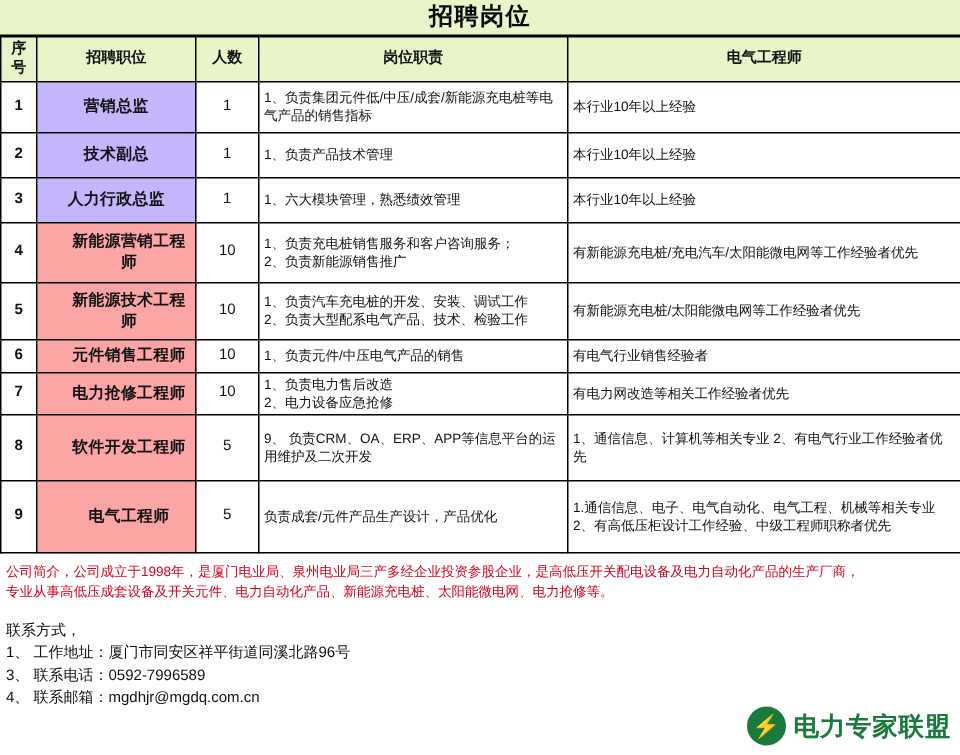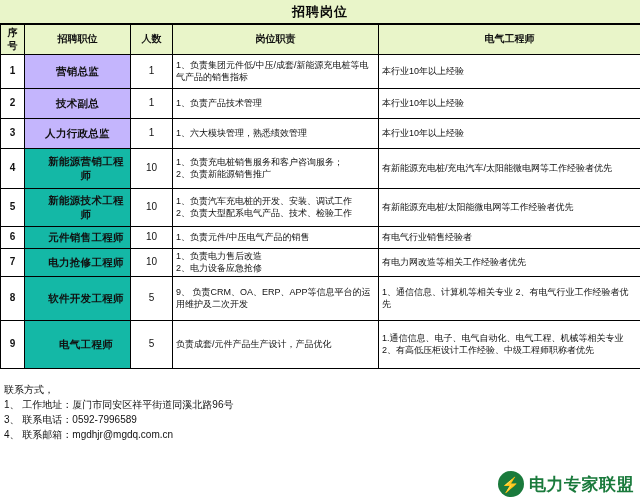--- a/index.html
+++ b/index.html
@@ -19,21 +19,21 @@
   
   .title-bar {
     width: 640px;
     height: 24px;
     background: #e9f5c9;
     border-bottom: 1px solid #000;
     display: flex;
     align-items: center;
     justify-content: center;
     color: #0a0a0a;
-    font-size: 13px;
+    font-size: 16px;
     font-weight: bold;
     letter-spacing: 1px;
   }
   
   table.jobs {
     border-collapse: collapse;
     width: 640px;
     table-layout: fixed;
     font-size: 9px;
     color: #111;
@@ -69,21 +69,21 @@
     letter-spacing: 0.3px;
   }
   td.num {
     text-align: center;
     font-size: 10px;
   }
   td.duty, td.req {
     text-align: left;
     font-size: 9px;
   }
-  tr.row-blue td.pos { background: #14b8a6; padding-left: 20px; }
+  tr.row-blue td.pos { background: #fca5a5; padding-left: 20px; }
   tr.row-plain td.pos { background: #c4b5fd; }
 
   .duty-line, .req-line { display: block; }
 
   
   .footer {
     padding: 6px 4px 0 4px;
     font-size: 9px;
     line-height: 1.35;
     color: #111;
@@ -264,20 +264,24 @@
         <td class="duty">
           <span class="duty-line">负责成套/元件产品生产设计，产品优化</span>
         </td>
         <td class="req">
           <span class="req-line">1.通信信息、电子、电气自动化、电气工程、机械等相关专业 2、有高低压柜设计工作经验、中级工程师职称者优先</span>
         </td>
       </tr>
     </tbody>
   </table>
 
+  <div class="footer">
+    <p class="red">公司简介，公司成立于1998年，是厦门电业局、泉州电业局三产多经企业投资参股企业，是高低压开关配电设备及电力自动化产品的生产厂商，</p>
+    <p class="red">专业从事高低压成套设备及开关元件、电力自动化产品、新能源充电桩、太阳能微电网、电力抢修等。</p>
+  </div>
 
   <div class="contact">
     <p>联系方式，</p>
     <p>1、 工作地址：厦门市同安区祥平街道同溪北路96号</p>
     <p>3、 联系电话：0592-7996589</p>
     <p>4、 联系邮箱：mgdhjr@mgdq.com.cn</p>
   </div>
 
   <div class="badge">
     <span class="logo">

